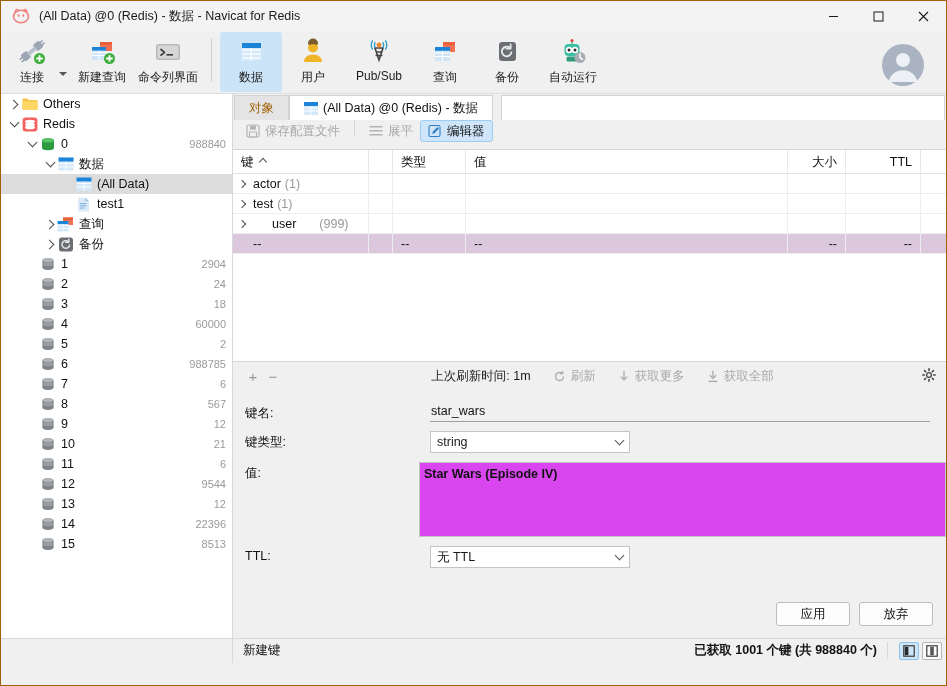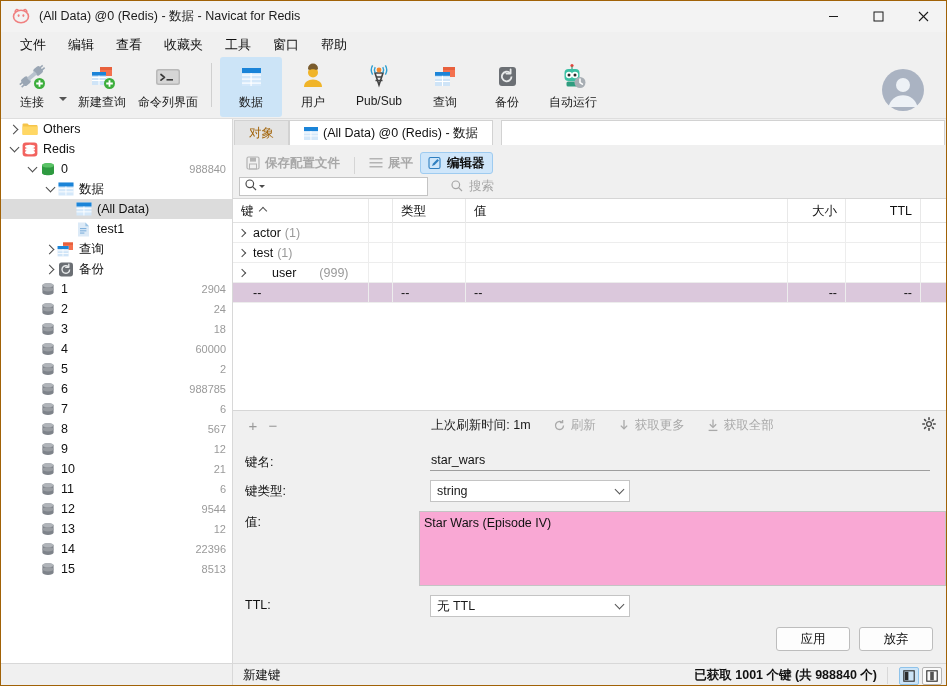--- a/index.html
+++ b/index.html
@@ -72,22 +72,22 @@
   .tabstrip { height:26px; background:#f0f0f0; display:flex; align-items:flex-end;
               padding-left:1px; position:relative; }
   .tab { height:25px; display:flex; align-items:center; padding:0 14px;
          font-size:12.5px; background:#e4e4e4; border:1px solid #d2d2d2;
          border-bottom:none; color:#a16207; }
   .tab.active { background:#fff; color:#111; }
   .tab .tabico { width:14px;height:13px;margin-right:5px; }
   .tab-filler { flex:1; height:25px; background:#fff; border:1px solid #d2d2d2;
                 border-bottom:none; margin-left:8px; margin-right:1px; }
 
-  .subbar { height:29px; background:#f0f0f0; display:flex; align-items:flex-end;
-            padding-left:6px;font-weight:bold; }
+  .subbar { height:29px; background:#f0f0f0; display:flex; align-items:flex-start;
+            padding-left:6px; }
   .sb-btn { display:flex; align-items:center; height:22px; padding:0 7px;
             border-radius:3px; font-size:12.5px; }
   .sb-btn.disabled { color:#a8a8a8; }
   .sb-btn.on { background:#cfe6fa; border:1px solid #9ecbf0; color:#111; }
   .sb-btn .i { margin-right:5px; display:flex; align-items:center; }
   .sb-sep { width:1px; height:17px; background:#d5d5d5; margin:0 7px; }
 
   .filterbar { height:24px; background:#f0f0f0; display:flex; align-items:center;
                padding-left:6px; }
   .filter-input { width:189px; height:19px; background:#fff; border:1px solid #c4c4c4;
@@ -134,23 +134,23 @@
   .finput { width:500px; height:20px; background:transparent;
             border:none; border-bottom:1px solid #9e9e9e; font-size:12.5px;
             color:#111; padding:0 1px 2px 1px; outline:none;
             font-family:"Liberation Sans", sans-serif; }
   .fselect { width:200px; height:22px; background:#fff; border:1px solid #c4c4c4;
              display:flex; align-items:center; padding:0 6px; font-size:12.5px;
              position:relative; }
   .fselect .dc { margin-left:auto; width:7px;height:7px;
                  border-right:1.4px solid #555; border-bottom:1.4px solid #555;
                  transform: rotate(45deg); margin-top:-4px; }
-  .ftext { width:560px; height:75px; background:#f9a8d4; border:1px solid #c4c4c4;
+  .ftext { width:560px; height:75px; background:#d946ef; border:1px solid #c4c4c4;
            font-size:12.5px; padding:3px 4px; resize:none; outline:none;
-           font-family:"Liberation Sans", sans-serif; color:#111; line-height:1.35; }
+           font-family:"Liberation Sans", sans-serif; color:#111; line-height:1.35;font-weight:bold; }
   .btnrow { position:absolute; right:13px; bottom:12px; display:flex; }
   .fbtn { width:74px; height:24px; background:#fdfdfd; border:1px solid #bdbdbd;
           border-radius:3px; font-size:12.5px; display:flex; align-items:center;
           justify-content:center; margin-left:9px; color:#111; }
 
   
   .statusbar { height:24px; background:#f0f0f0; border-top:1px solid #d8d8d8;
                display:flex; align-items:center; font-size:12.5px; }
   .st-left { width:232px; border-right:1px solid #d8d8d8; height:24px; }
   .st-new { padding-left:10px; color:#111; }
@@ -192,29 +192,20 @@
       </div>
       <div class="win-btn close">
         <svg width="11" height="11" viewBox="0 0 11 11">
             <line x1="1" y1="1" x2="10" y2="10" stroke="currentColor" stroke-width="1.1"></line>
             <line x1="10" y1="1" x2="1" y2="10" stroke="currentColor" stroke-width="1.1"></line>
           </svg>
       </div>
     </div>
   </div>
 
-  <div class="menubar">
-    <div class="menu-item">文件</div>
-    <div class="menu-item">编辑</div>
-    <div class="menu-item">查看</div>
-    <div class="menu-item">收藏夹</div>
-    <div class="menu-item">工具</div>
-    <div class="menu-item">窗口</div>
-    <div class="menu-item">帮助</div>
-  </div>
 
   <div class="toolbar">
     <div class="tb-group">
       <div class="tb-item">
         <span class="tb-ico">
           <svg width="30" height="28" viewBox="0 0 30 28">
             <g transform="rotate(-40 15 13)">
               <rect x="3" y="9" width="8" height="8" rx="2" fill="#9aa6b4"></rect>
               <rect x="19" y="9" width="8" height="8" rx="2" fill="#9aa6b4"></rect>
               <rect x="10" y="11" width="10" height="4" fill="#b9c3ce"></rect>
@@ -721,41 +712,20 @@
           <span class="i">
             <svg width="14" height="14" viewBox="0 0 14 14">
               <rect x="1" y="1.5" width="11" height="11" rx="1.5" fill="none" stroke="#2f7fc0" stroke-width="1.1"></rect>
               <path d="M4 10l1-2.6 4.4-4.4 1.6 1.6L6.6 9z" fill="#2f7fc0"></path>
             </svg>
           </span>
           <span>编辑器</span>
         </div>
       </div>
 
-      <div class="filterbar">
-        <div class="filter-input">
-          <span>
-            <svg width="14" height="14" viewBox="0 0 14 14">
-              <circle cx="5.8" cy="5.8" r="3.8" fill="none" stroke="#4a4a4a" stroke-width="1.2"></circle>
-              <line x1="8.6" y1="8.6" x2="12" y2="12" stroke="#4a4a4a" stroke-width="1.2"></line>
-            </svg>
-          </span>
-          <span style="margin-left:1px;width:0;height:0;border-left:3px solid transparent;border-right:3px solid transparent;border-top:3.5px solid #4a4a4a;"></span>
-          <span style="margin-left:4px;font-size:12.5px;color:#111;"></span>
-        </div>
-        <div class="search-label">
-          <span style="margin-right:5px;display:flex;">
-            <svg width="14" height="14" viewBox="0 0 14 14">
-              <circle cx="5.8" cy="5.8" r="3.8" fill="none" stroke="#a6a6a6" stroke-width="1.2"></circle>
-              <line x1="8.6" y1="8.6" x2="12" y2="12" stroke="#a6a6a6" stroke-width="1.2"></line>
-            </svg>
-          </span>
-          <span>搜索</span>
-        </div>
-      </div>
 
       <div class="gridwrap">
         <div class="grid-header" id="grid-header">
             <div class="gh" style="width: 136px;">
               <span>键</span>
               <i class="sortcaret"></i>
             </div>
             <div class="gh" style="width: 24px;">
               <span></span>
             </div>

